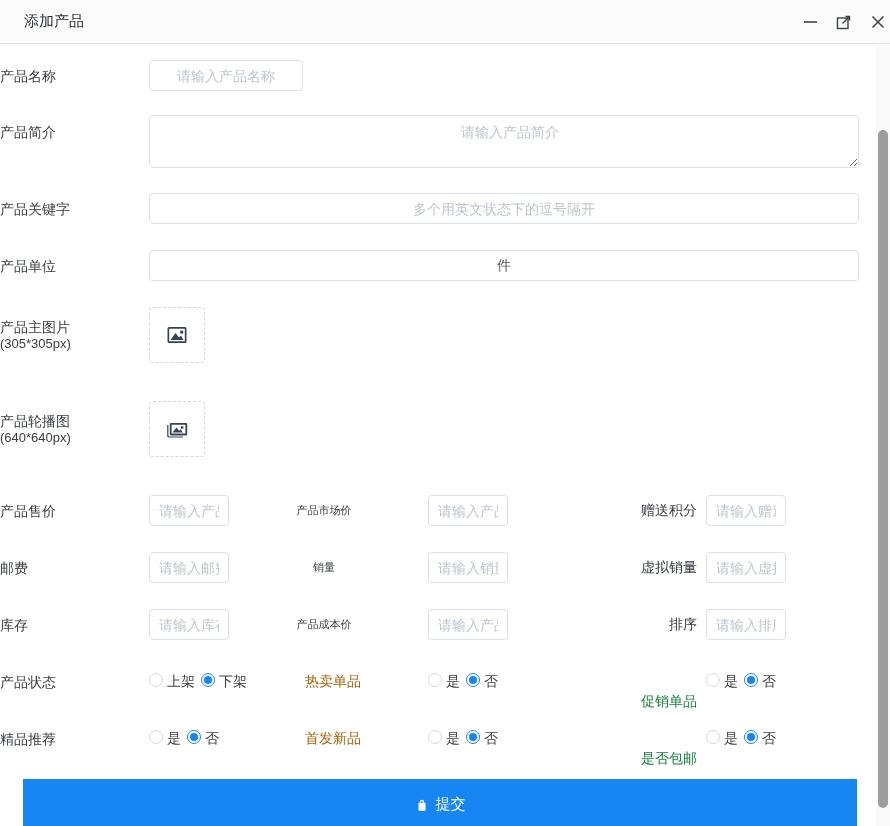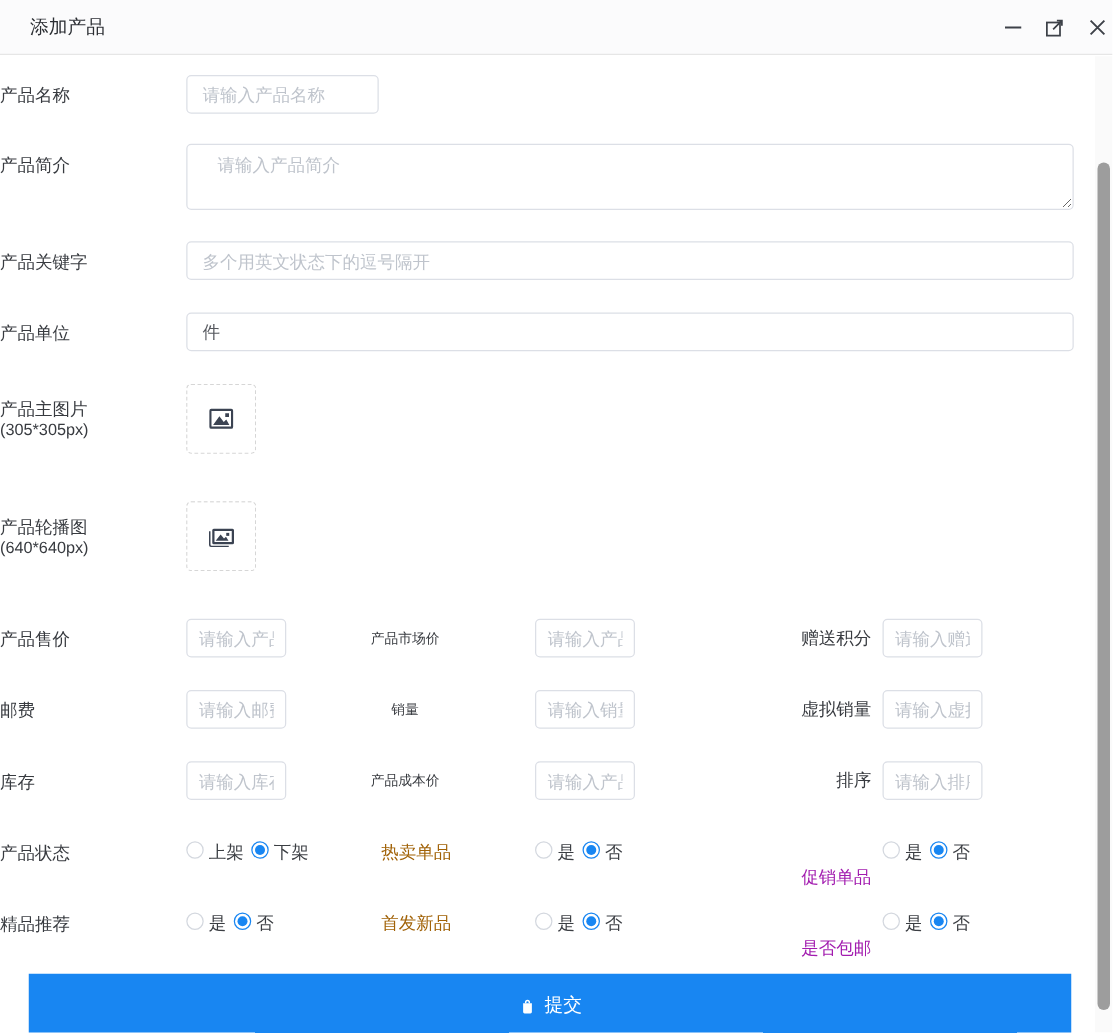--- a/index.html
+++ b/index.html
@@ -15,35 +15,35 @@
   .win-btn { width:18px; height:18px; display:flex; align-items:center; justify-content:center;
     cursor:pointer; color:#3d4148; }
 
   
   .content { position:absolute; top:45px; left:0; right:0; bottom:0; }
   .row { display:flex; align-items:center; }
   .lbl { width:140px; font-size:14px; color:#383b40; flex-shrink:0; line-height:16px; }
   .lbl small { font-size:13px; }
   .inp { height:31px; border:1px solid #dcdfe6; border-radius:4px; padding:0 12px;
     font-size:14px; color:#55585e; margin-left:9px; outline:none;
-    font-family:"Liberation Sans","DejaVu Sans",sans-serif; }
+    font-family:"Liberation Sans","DejaVu Sans",sans-serif;text-align:center; }
   .inp::placeholder, textarea::placeholder { color:#bfc4cc; opacity:1; }
   .inp-wide { width:710px; }
   .inp-sm { width:80px; padding:0 9px; }
   textarea.inp { width:710px; height:53px; padding:7px 12px; resize:both; line-height:18px; }
 
   .mt15{margin-top:15px}.mt24{margin-top:24px}.mt25{margin-top:25px}
   .mt26{margin-top:26px}.mt38{margin-top:38px}
 
   .lbl-b { width:190px; text-align:center; font-size:11px; color:#383b40; flex-shrink:0; }
   .lbl-c { width:189px; text-align:right; font-size:14px; color:#383b40; flex-shrink:0; }
   .cell-in { width:89px; flex-shrink:0; display:flex; }
   
   .lbl-rb { width:172px; text-align:center; font-size:14px; color:#a16207; flex-shrink:0; }
-  .lbl-rc { width:199px; text-align:right; font-size:14px; color:#a21caf; flex-shrink:0;margin-top:40px; }
+  .lbl-rc { width:199px; text-align:right; font-size:14px; color:#15803d; flex-shrink:0;margin-top:40px; }
   .cell-ra { width:107px; flex-shrink:0; display:flex; }
   .cell-rb { width:79px; flex-shrink:0; display:flex; }
 
   
   .upload { width:56px; height:56px; margin-left:9px; border:1px dashed #d6d6d6; border-radius:4px;
     background:#fff; display:flex; align-items:center; justify-content:center; cursor:pointer; }
   .upload svg { display:block; }
 
   
   .radio-group { display:flex; align-items:center; margin-left:9px; }

